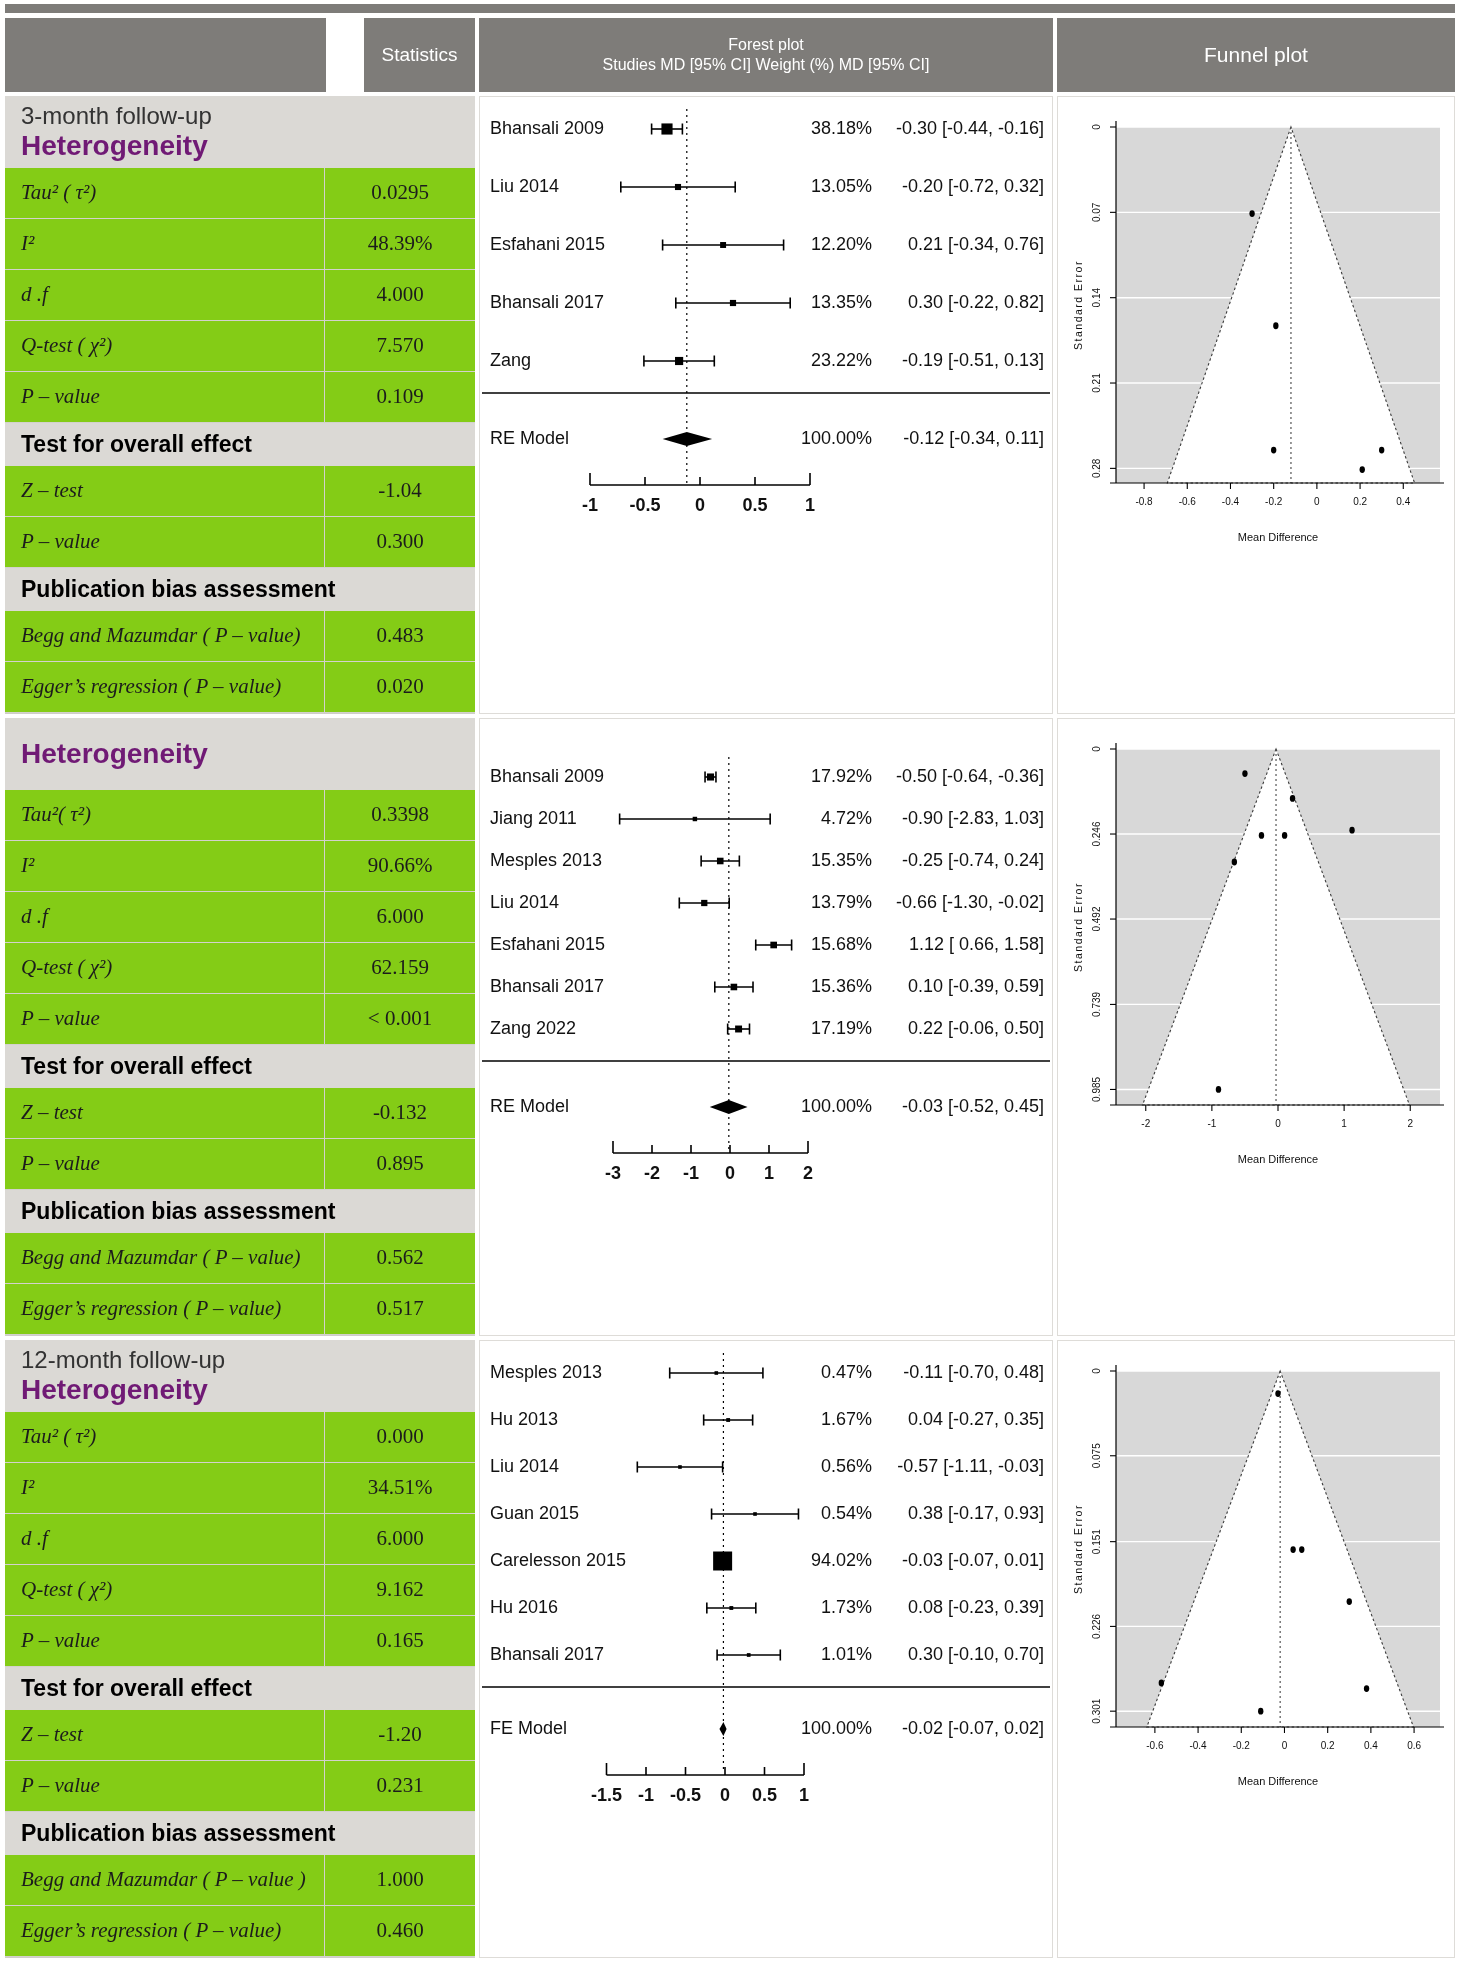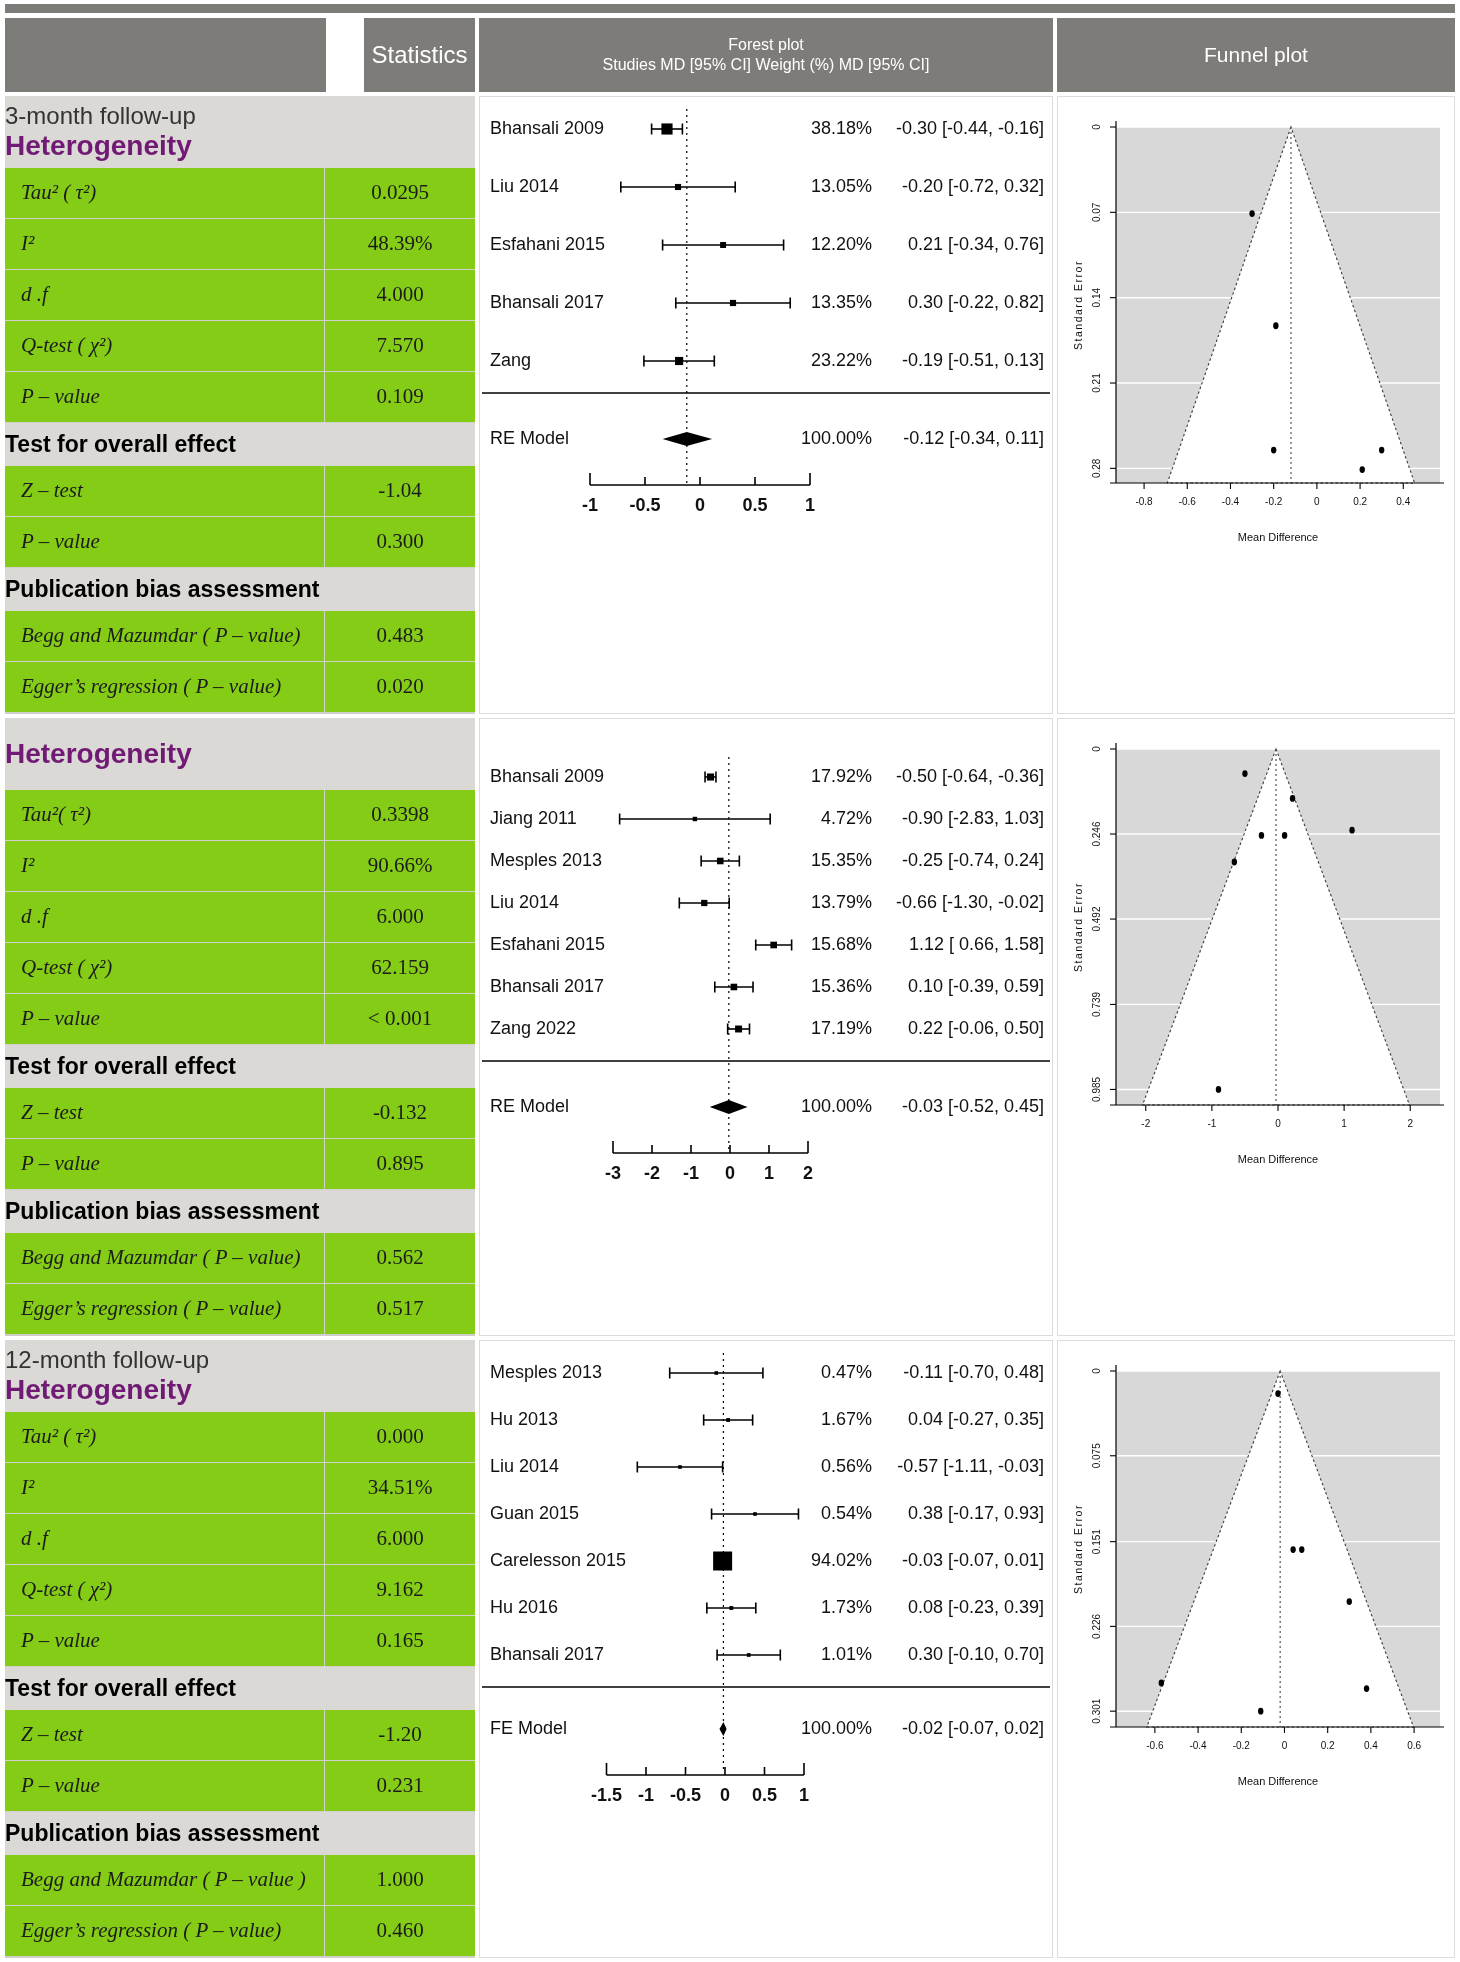--- a/index.html
+++ b/index.html
@@ -3,26 +3,26 @@
 <meta charset="utf-8">
 <style>
   html,body{margin:0;padding:0;background:#ffffff;}
   body{width:1460px;font-family:"Liberation Sans",sans-serif;}
   .page{width:1460px;box-sizing:border-box;padding:4px 5px 6px 5px;}
   .top-strip{height:9px;background:#7e7c79;margin-bottom:5px;}
   .grid{display:grid;grid-template-columns:470px 574px 398px;gap:4px;}
   .hdr-col1{display:flex;gap:4px;height:74px;}
   .hdr-cell{background:#7e7c79;color:#fff;display:flex;flex-direction:column;align-items:center;justify-content:center;height:74px;box-sizing:border-box;}
   .hdr-empty{width:321px;}
-  .hdr-stats{flex:1;font-size:24px;margin-left:34px;}
+  .hdr-stats{flex:1;font-size:19px;margin-left:34px;}
   .hdr-forest{font-size:16px;line-height:1.25;}
   .hdr-funnel{font-size:21px;}
   .section-cell{height:618px;box-sizing:border-box;}
   .stats-table{display:flex;flex-direction:column;border-bottom:1px solid #cfcdc9;}
-  .band{background:#dbd9d5;display:flex;flex-direction:column;justify-content:center;color:#2e2e2e;}
+  .band{background:#dbd9d5;padding-left:16px;display:flex;flex-direction:column;justify-content:center;color:#2e2e2e;}
   .band-main{height:77px;}
   .band-title{font-size:24px;color:#333;}
   .band-sub{font-size:28px;font-weight:700;color:#701a75;}
   .band-mid{height:46px;font-weight:700;font-size:23px;color:#000000;}
   .trow{display:flex;height:50px;border-bottom:1px solid #d3d1cd;background:#84cc16;}
   .rows .trow:last-child{border-bottom:none;}
   .rows{border-bottom:1px solid #d3d1cd;}
   .tlabel{flex:0 0 320px;display:flex;align-items:center;padding-left:16px;box-sizing:border-box;
           font-family:"Liberation Serif",serif;font-style:italic;font-size:21px;color:#1c1c1c;
           border-right:1px solid #d3d1cd;}

